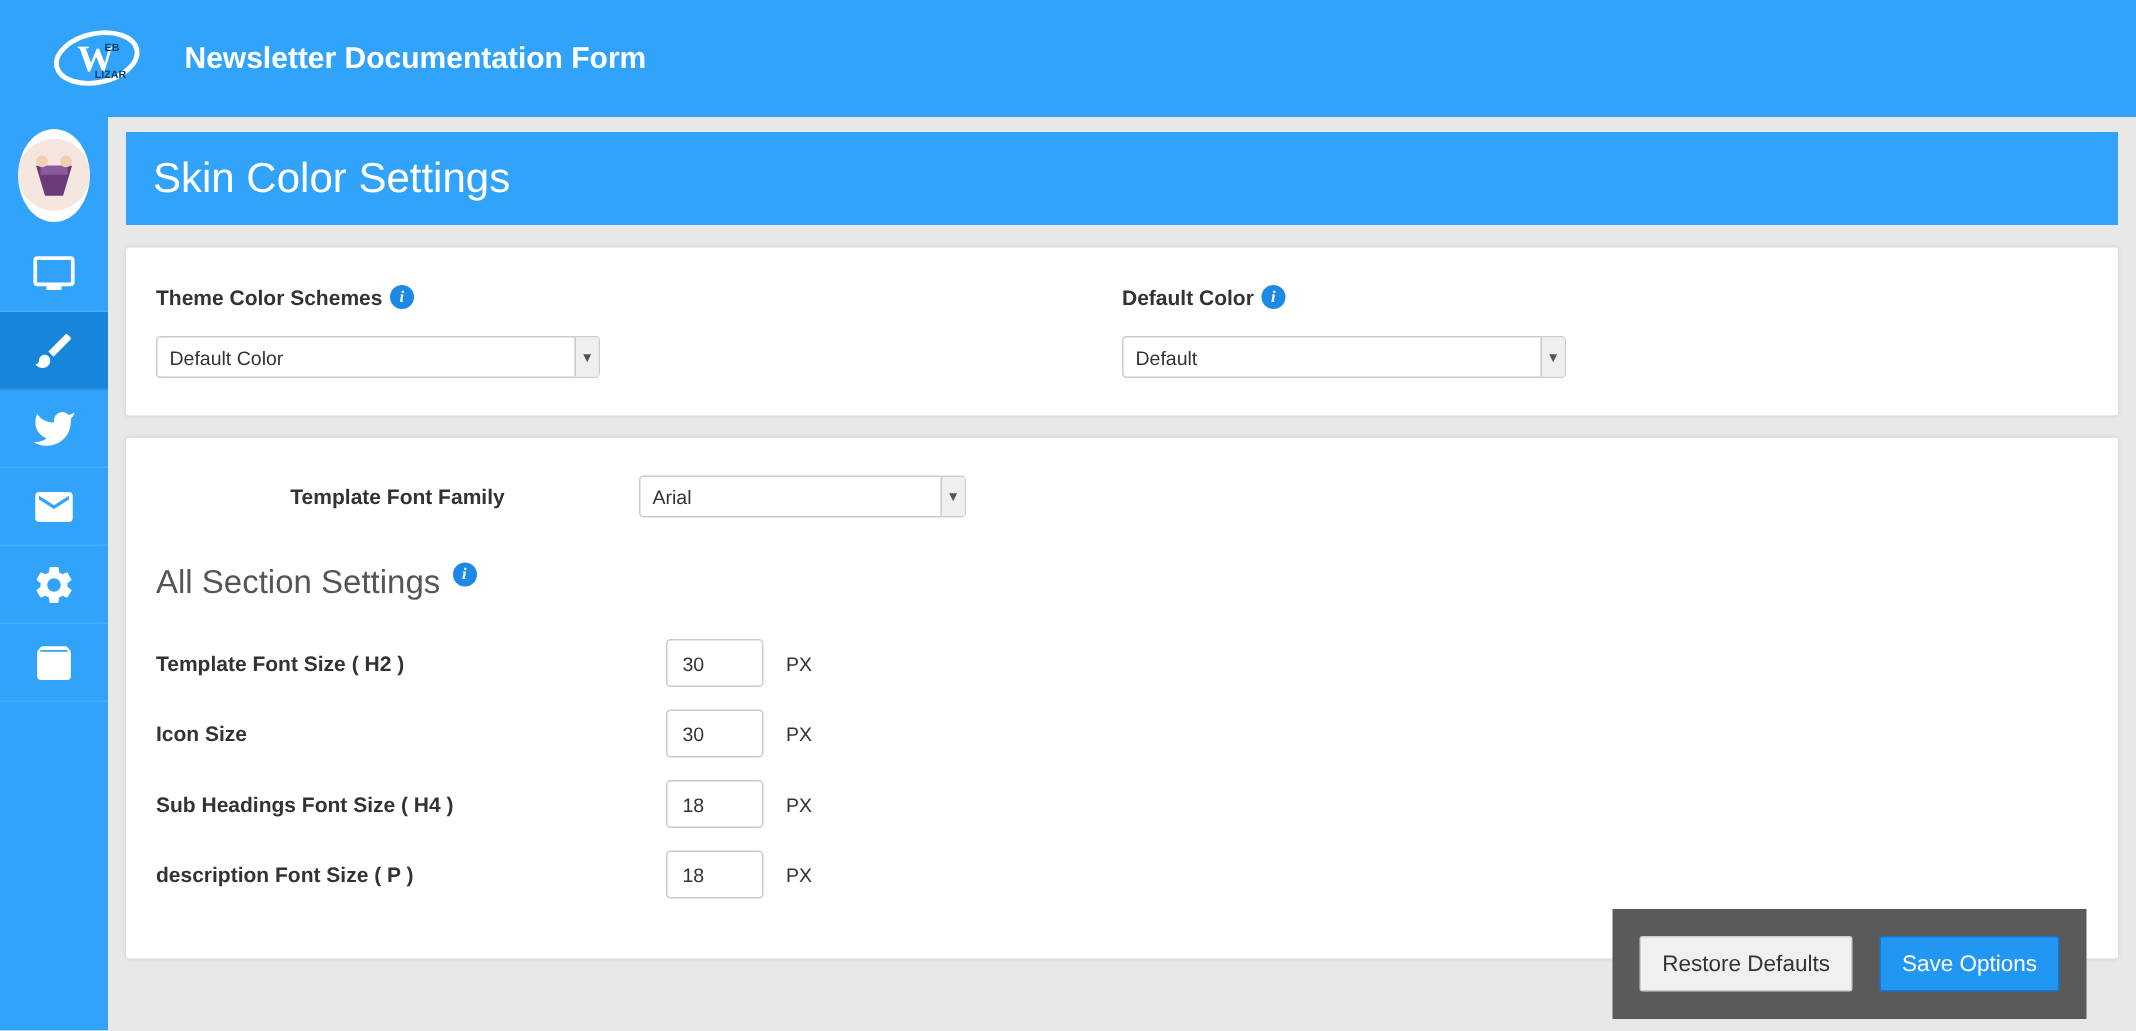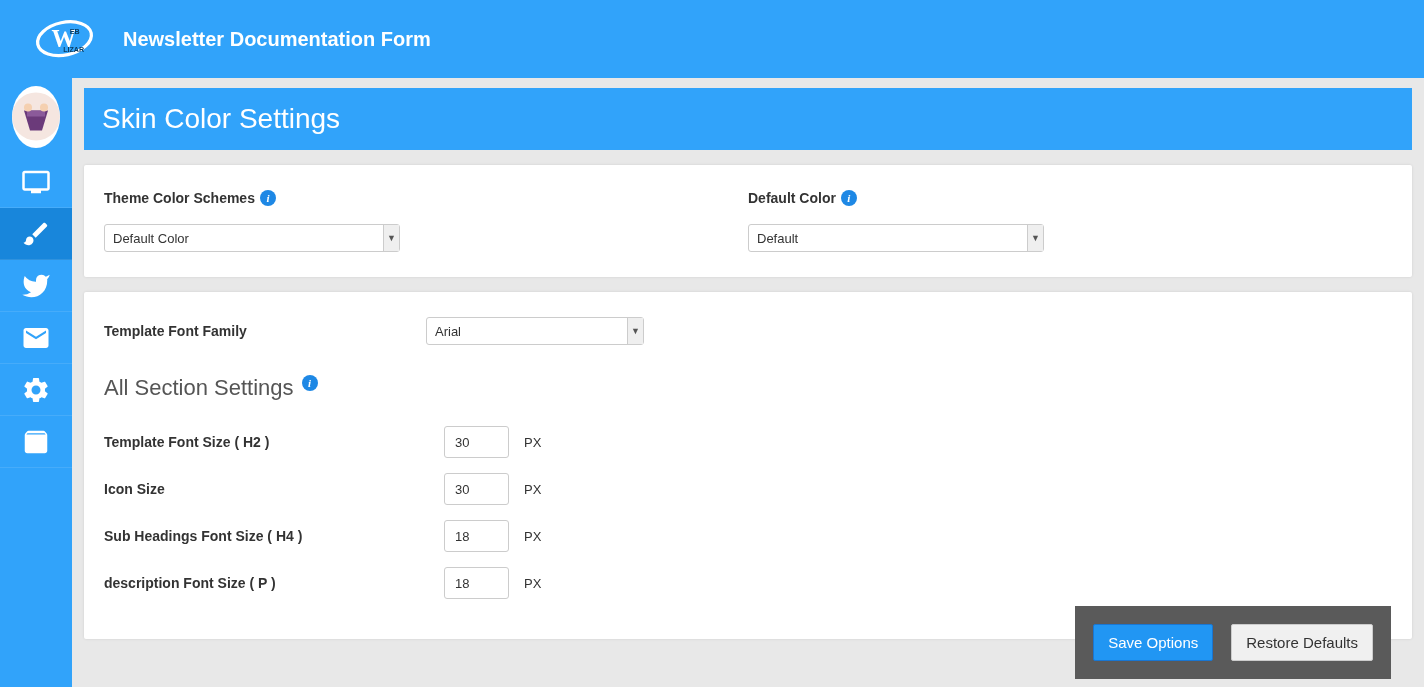--- a/index.html
+++ b/index.html
@@ -209,20 +209,21 @@
     .font-family-row {
       display: flex;
       align-items: center;
       margin-bottom: 30px;
     }
     .font-family-label {
       width: 322px;
       font-weight: bold;
       font-size: 14px;
       color: #333;
+      text-align: center;
     }
     .select-box.small {
       width: 218px;
     }
     .footer-bar {
       position: fixed;
       bottom: 8px;
       right: 33px;
       background: #5a5a5a;
       padding: 18px 18px;
@@ -369,15 +370,15 @@
       <div class="font-settings-row">
         <div class="font-settings-label">description Font Size ( P )</div>
         <input class="font-input" type="text" value="18" style="">
         <span class="px-label">PX</span>
       </div>
     </div>
   </div>
 </div>
 
 <div class="footer-bar">
+  <button class="btn btn-default">Restore Defaults</button>
   <button class="btn btn-primary">Save Options</button>
-  <button class="btn btn-default">Restore Defaults</button>
 </div>
 
 </body></html>

